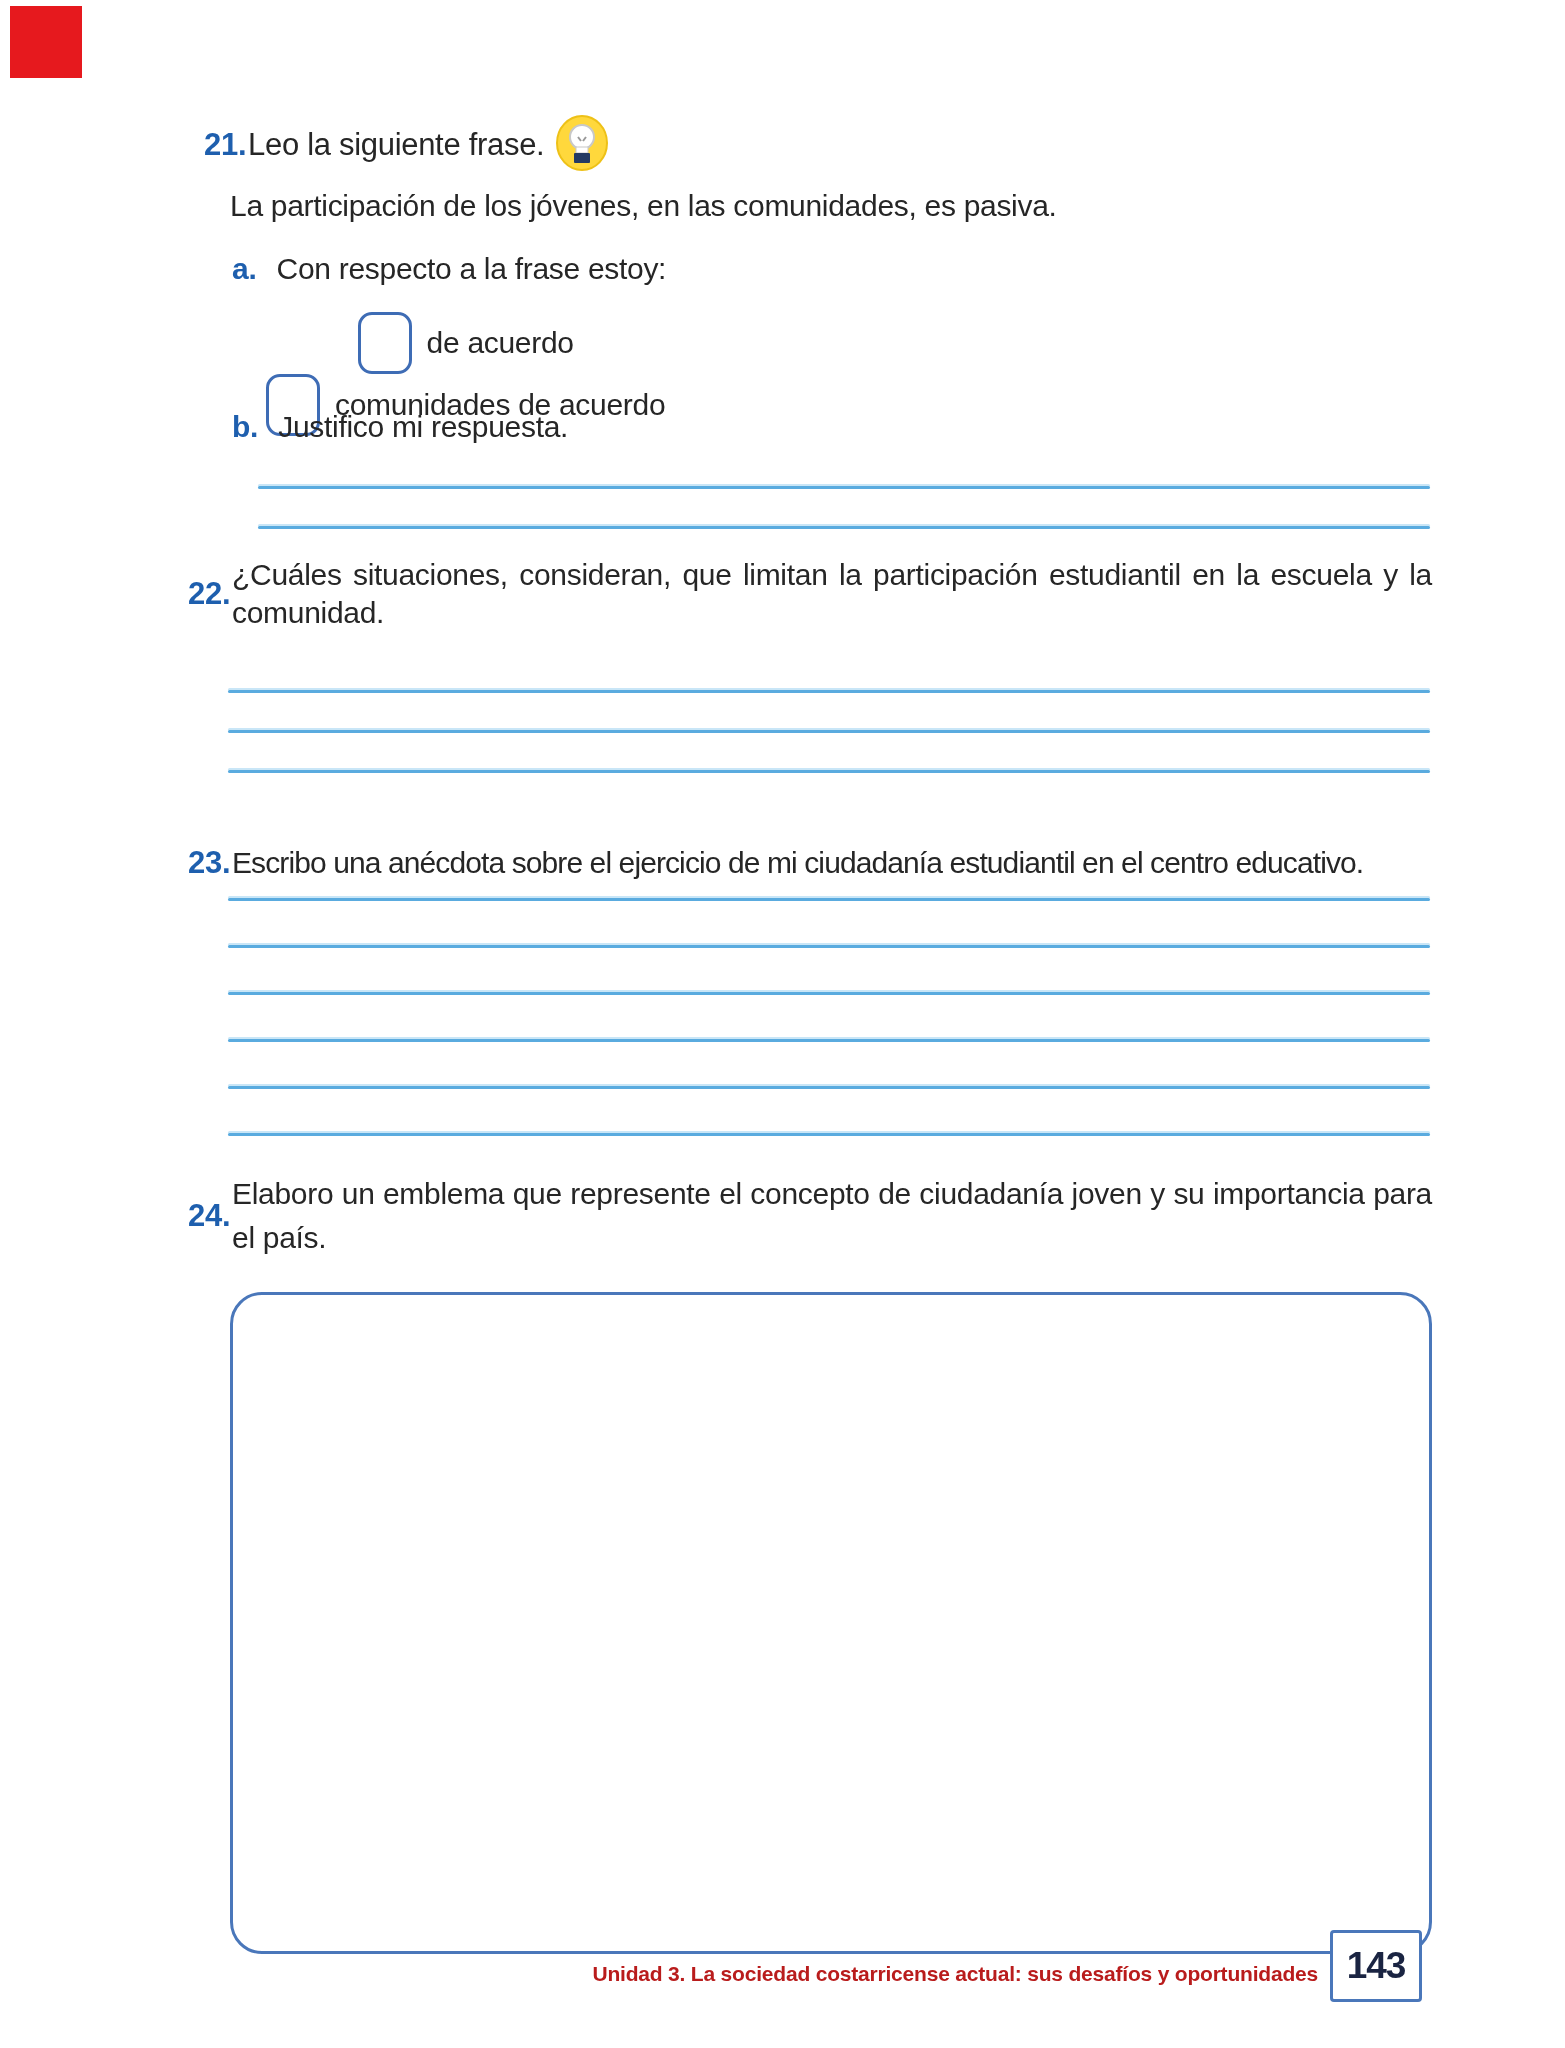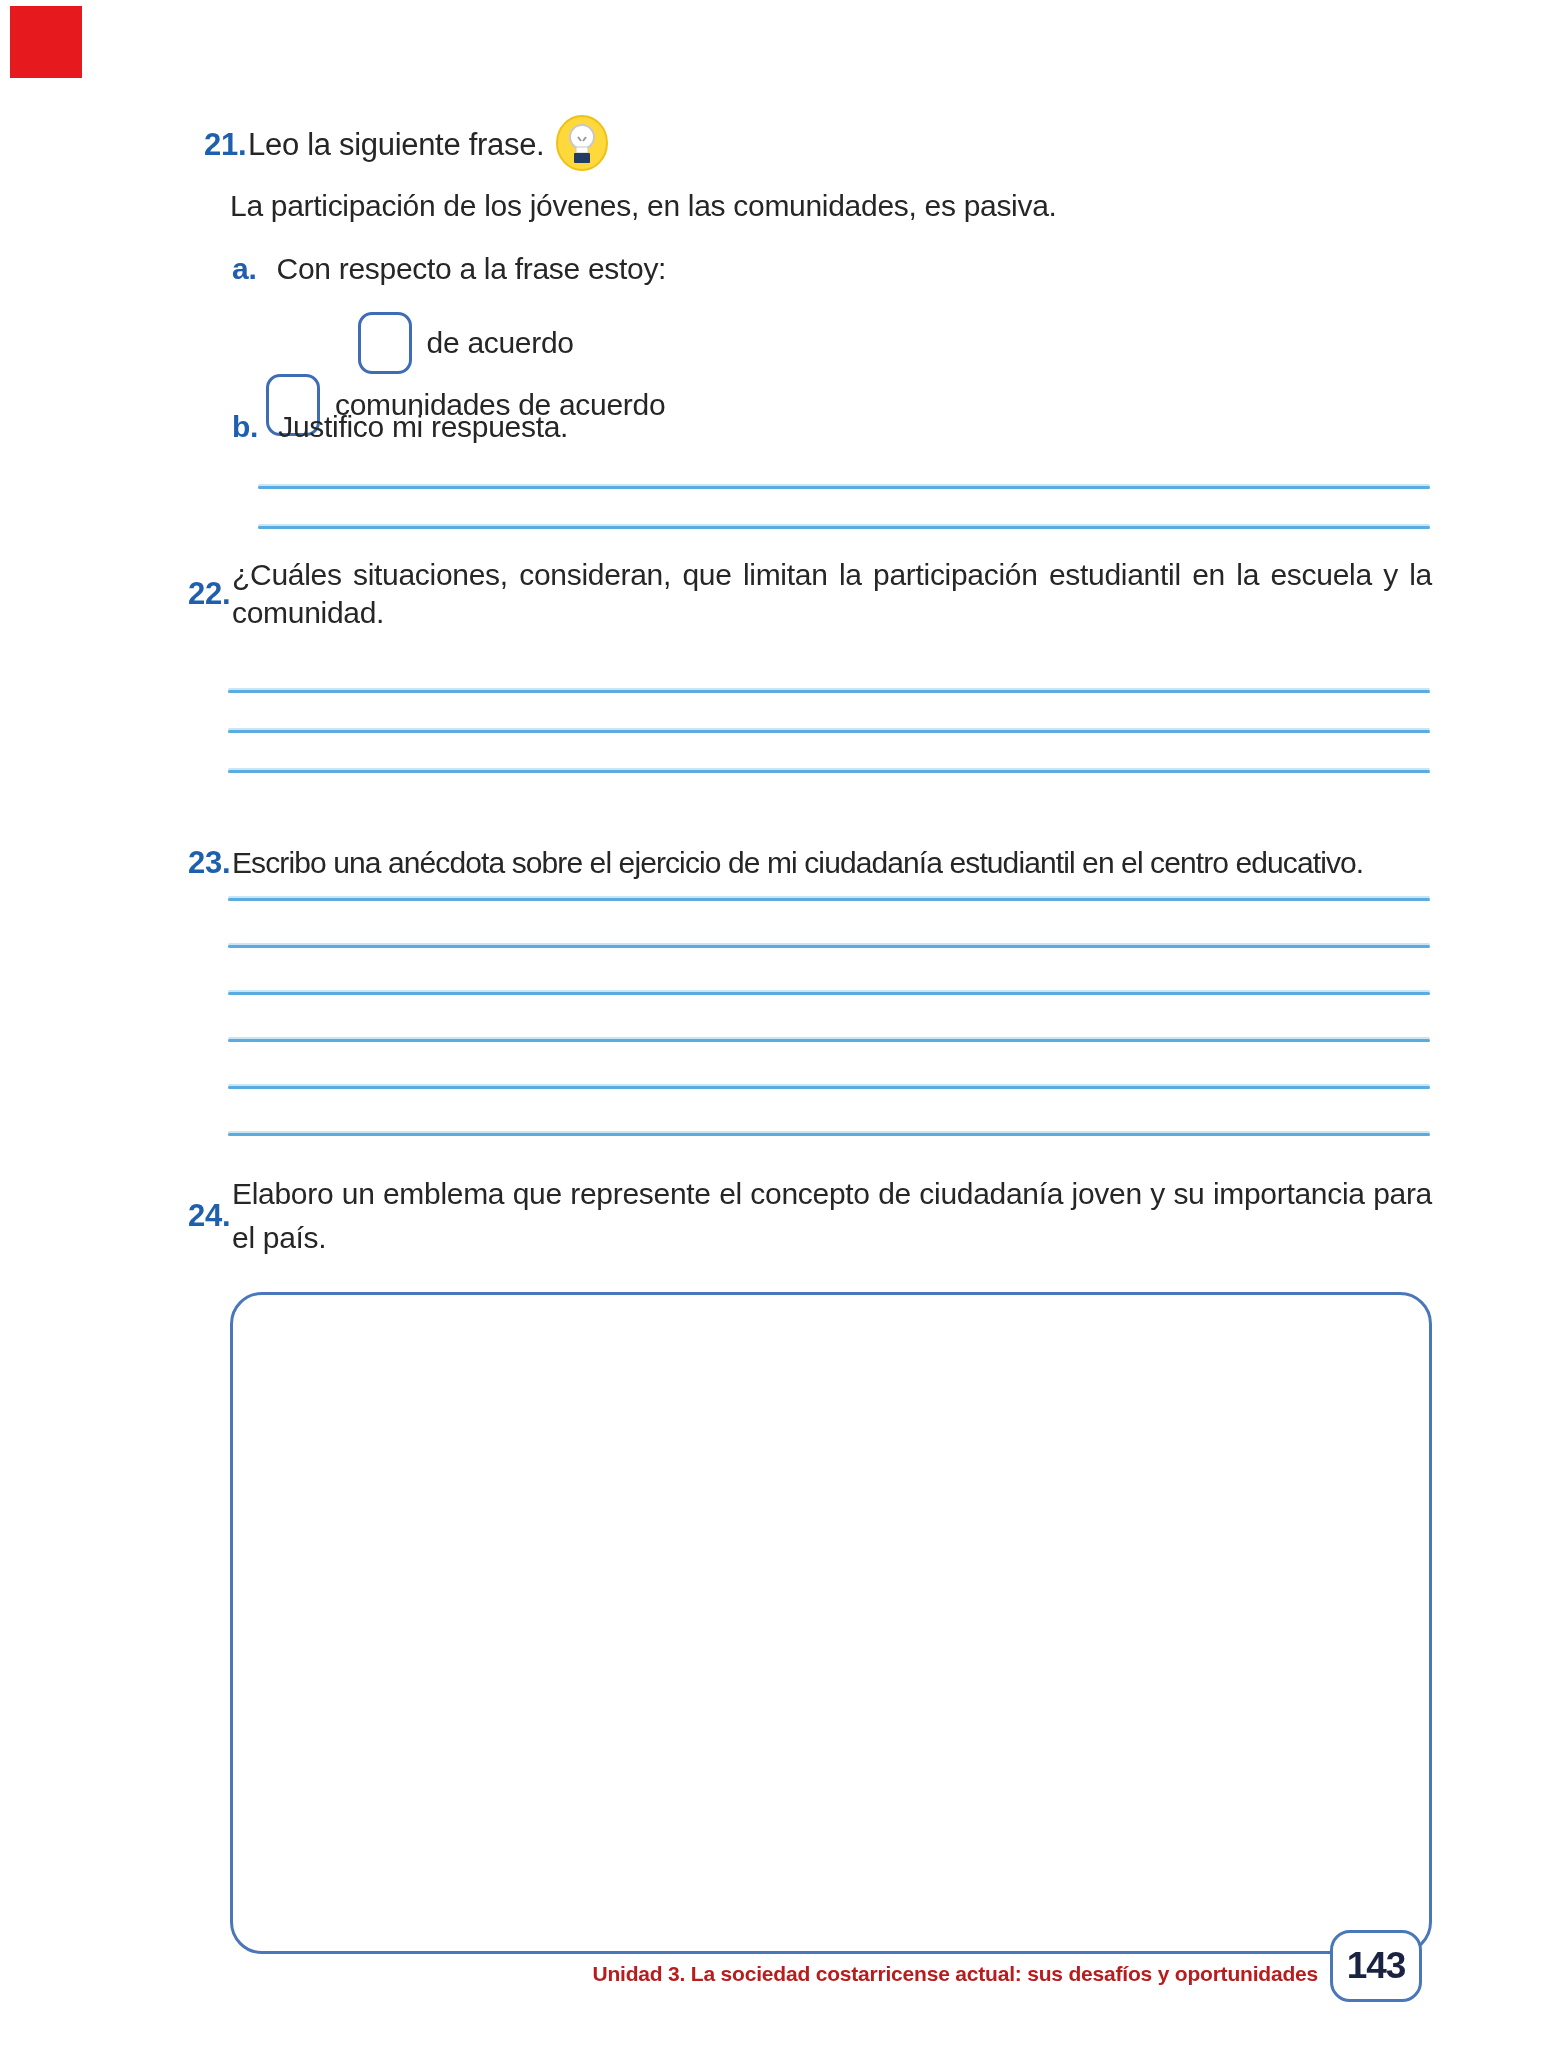--- a/index.html
+++ b/index.html
@@ -24,21 +24,21 @@
   .header-flex{display:flex;align-items:center;}
   .bulb{margin-left:12px;flex:none;}
   .cb-row{display:flex;align-items:center;flex-direction:column;}
   .cb-opt{display:flex;align-items:center;margin-right:30px;}
   .cb-box{width:48px;height:56px;border:3px solid #3e6cb5;border-radius:14px;background:#ffffff;flex:none;}
   .cb-label{margin-left:15px;font-size:30px;white-space:nowrap;}
   .ans-line{position:absolute;height:3px;background:#5aabdf;box-shadow:0 -2px 0 #c9e6f7;border-radius:2px;}
   .nowrap{white-space:nowrap;letter-spacing:-0.9px;font-size:30px;line-height:42px;text-align:left;width:auto;}
   .emblem-box{left:230px;top:1292px;width:1196px;height:656px;border:3px solid #4a77ba;border-radius:32px;background:#ffffff;}
   .footer-text{right:247px;top:1962px;font-size:21px;font-weight:700;color:#b91c1c;letter-spacing:-0.2px;}
-  .page-box{left:1330px;top:1930px;width:86px;height:66px;border:3px solid #4a77ba;border-radius:20px;
+  .page-box{left:1330px;top:1930px;width:86px;height:66px;border:3px solid #4a77ba;border-radius:4px;
             display:flex;align-items:center;justify-content:center;background:#ffffff;}
   .page-num{font-size:37px;font-weight:600;color:#1a2442;letter-spacing:-1px;}
 </style>
 </head>
 <body>
 
 <div class="page">
 
   <div class="abs red-tab"></div>
 

